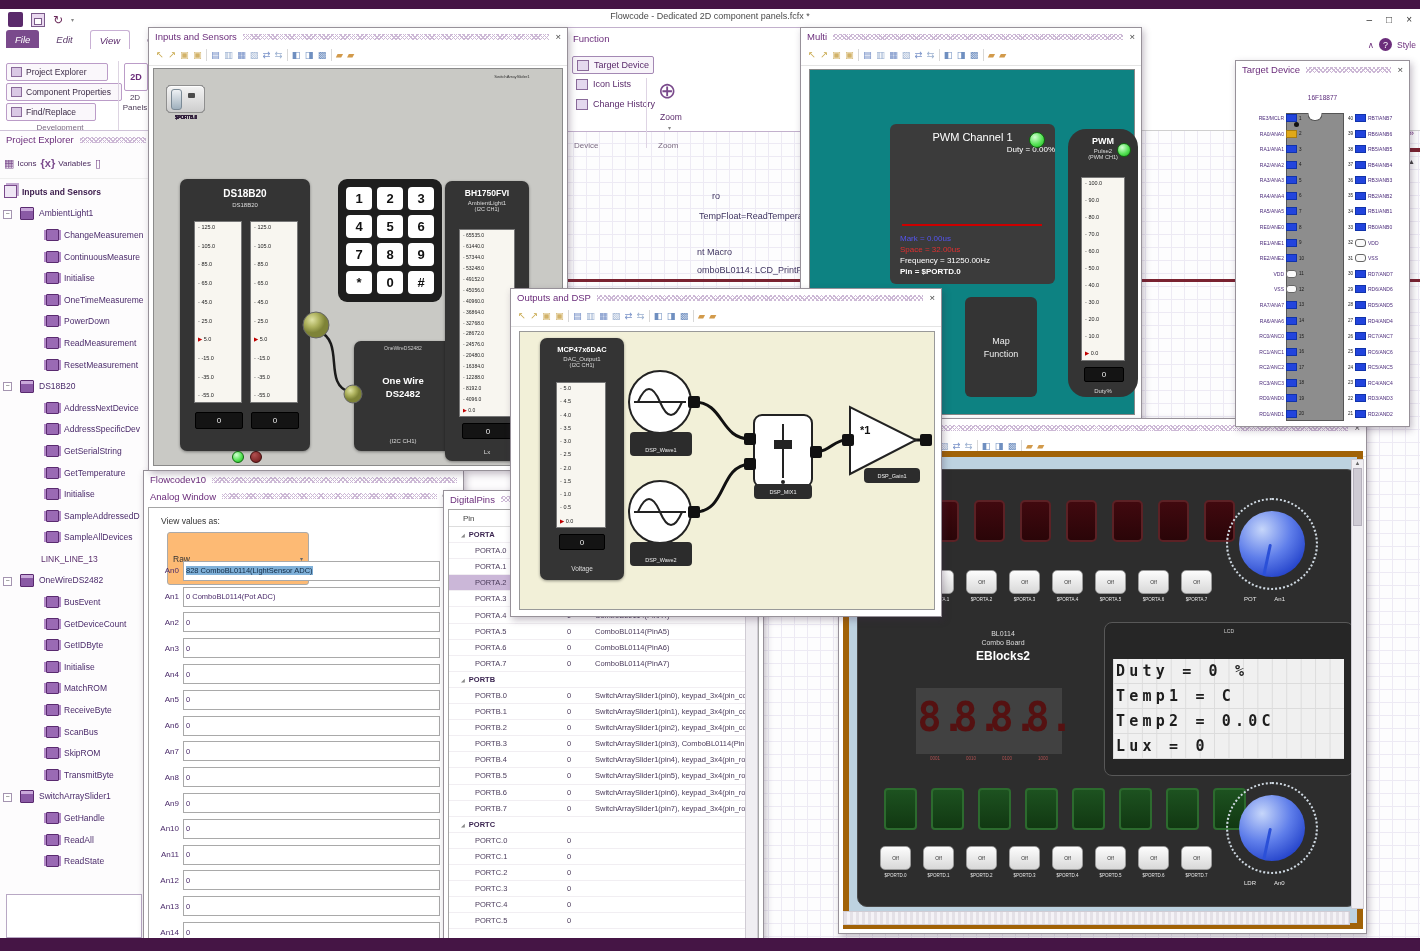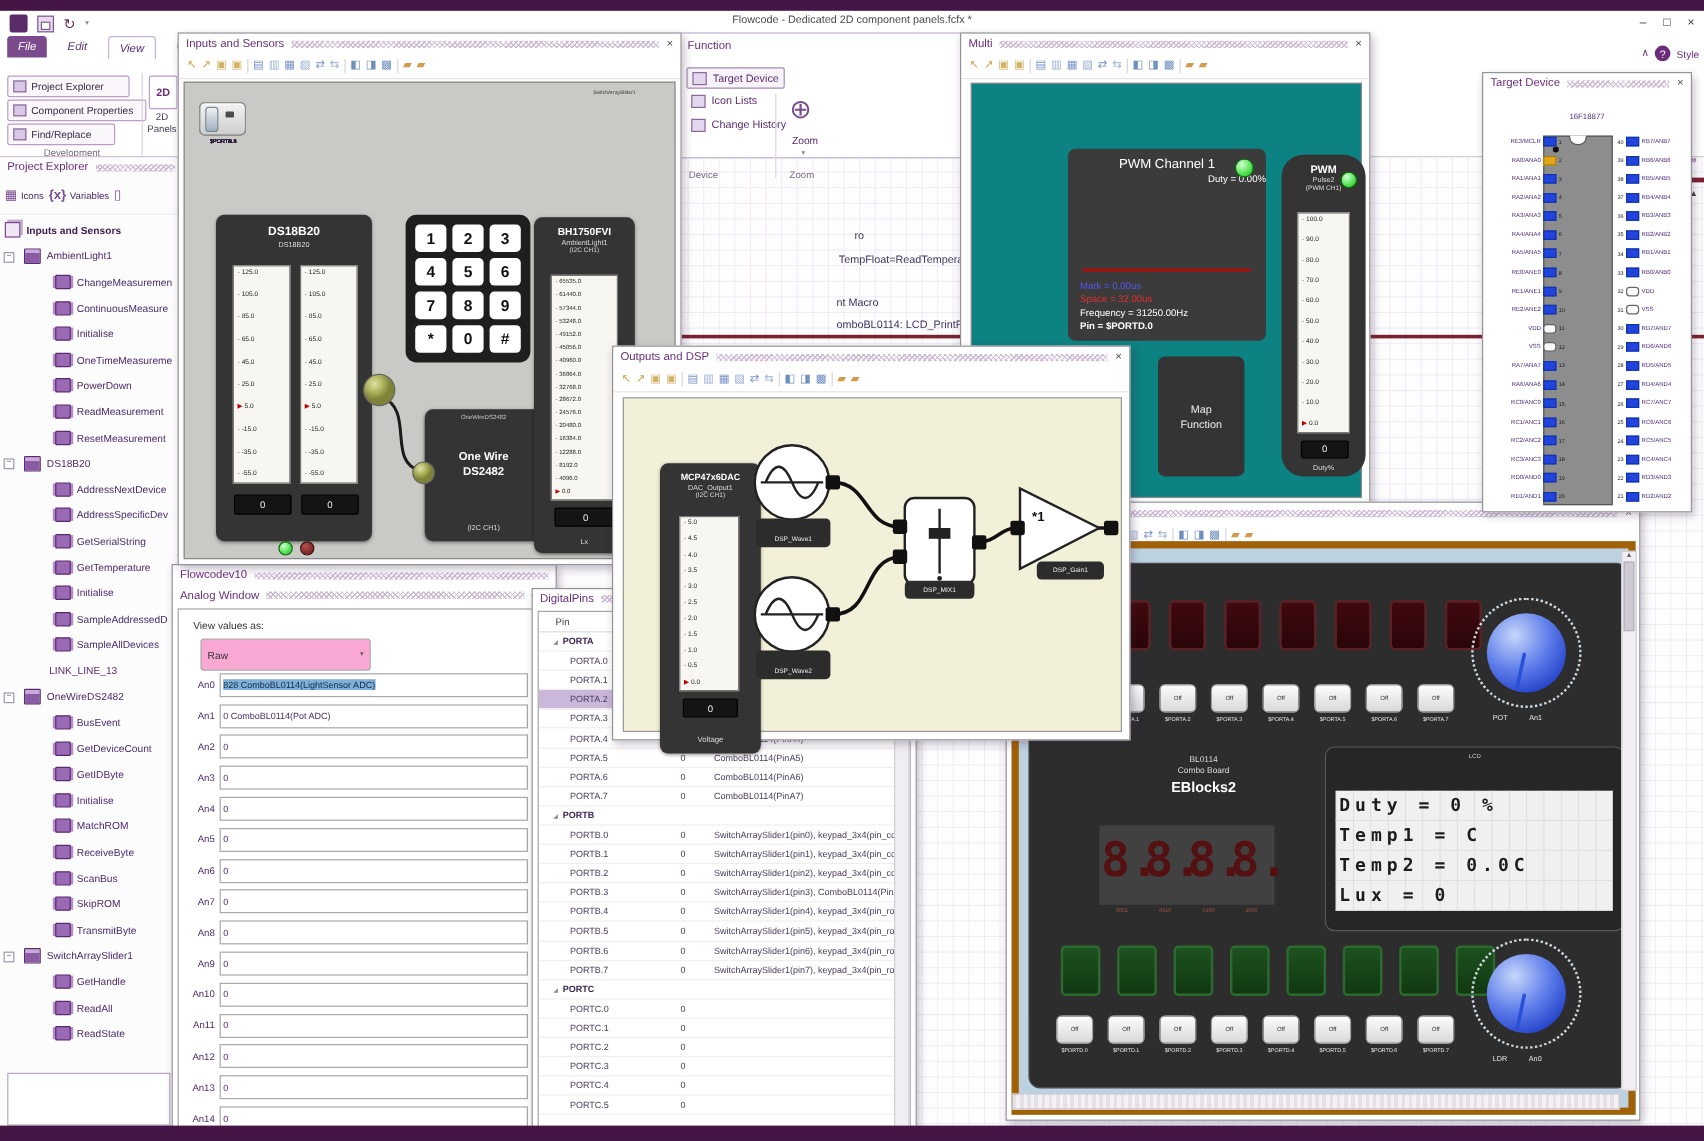--- a/index.html
+++ b/index.html
@@ -141,21 +141,21 @@
   
   #outputs{left:510px;top:288px;width:430px;height:327px;z-index:12;}
   #out-canvas{position:absolute;left:8px;top:42px;width:414px;height:277px;background:#f2f0d8;border:1px solid #999;}
   .plate{position:absolute;background:#2c2c2c;border-radius:4px;color:#eee;font-size:5.5px;display:flex;align-items:center;justify-content:center;z-index:3;}
   #outsvg{position:absolute;left:0;top:0;z-index:2;}
 
   
   #analog{left:143px;top:470px;width:319px;height:475px;z-index:9;}
   #analog-inner{position:absolute;left:4px;top:36px;right:4px;bottom:4px;border:1px solid #a5a5a5;background:#fff;overflow:hidden;}
   #an-viewas{position:absolute;left:12px;top:8px;font-size:8.5px;color:#333;}
-  #an-dd{position:absolute;left:18px;top:24px;width:130px;height:17px;border:1px solid #aaa;border-radius:3px;background:#f9a8d4;display:flex;align-items:center;padding:4px 5px;font-size:8.5px;color:#333;justify-content:space-between;}
+  #an-dd{position:absolute;left:18px;top:24px;width:130px;height:17px;border:1px solid #aaa;border-radius:3px;background:#fdba74;display:flex;align-items:center;padding:17px 5px;font-size:8.5px;color:#333;justify-content:space-between;}
   #an-rows{position:absolute;left:0px;top:50px;right:18px;}
   .an-row{height:25.8px;display:flex;align-items:center;}
   .an-label{width:30px;text-align:right;font-size:8px;color:#4a2a6a;flex:0 0 auto;}
   .an-field{flex:1;height:18px;border:1px solid #a9a9a9;background:#fff;margin-left:4px;font-size:7.5px;color:#4a2a6a;display:flex;align-items:center;padding:0 2px;overflow:hidden;white-space:nowrap;}
   .an-row.selected .an-val{background:#7fb0d8;color:#102a44;}
   #an-scroll{position:absolute;right:5px;top:38px;bottom:6px;width:11px;background:#f0eef2;border:1px solid #d0ccd4;z-index:2;}
   .scr-up{font-size:6px;color:#666;text-align:center;display:block;}
   .scr-thumb{margin:2px 1px;height:56px;background:#cfcbd4;border:1px solid #b5b0bc;}
 
   
@@ -927,21 +927,21 @@
         <span class="ic" style="color: rgb(155, 176, 208);">⇆</span>
         <span class="ic sep"></span>
         <span class="ic" style="color: rgb(111, 143, 192);">◧</span>
         <span class="ic" style="color: rgb(111, 143, 192);">◨</span>
         <span class="ic" style="color: rgb(111, 143, 192);">▩</span>
         <span class="ic sep"></span>
         <span class="ic" style="color: rgb(210, 154, 75);">▰</span>
         <span class="ic" style="color: rgb(210, 154, 75);">▰</span>
       </div>
     <div id="out-canvas">
-      <div class="comp" style="left:30px;top:6px;width:84px;height:242px;margin-top:48px;">
+      <div class="comp" style="left:20px;top:6px;width:84px;height:242px;">
         <div class="ct" style="font-size:7.5px;margin-top:7px;">MCP47x6DAC</div>
         <div style="font-size:6px;color:#ddd;margin-top:2px;">DAC_Output1</div>
         <div style="font-size:5.5px;color:#ddd;">(I2C CH1)</div>
         <div class="scale" style="position:absolute;left:16px;top:44px;width:50px;height:146px;">
 
         <div class="sl">5.0</div>
             <div class="sl">4.5</div>
             <div class="sl">4.0</div>
             <div class="sl">3.5</div>
             <div class="sl">3.0</div>

